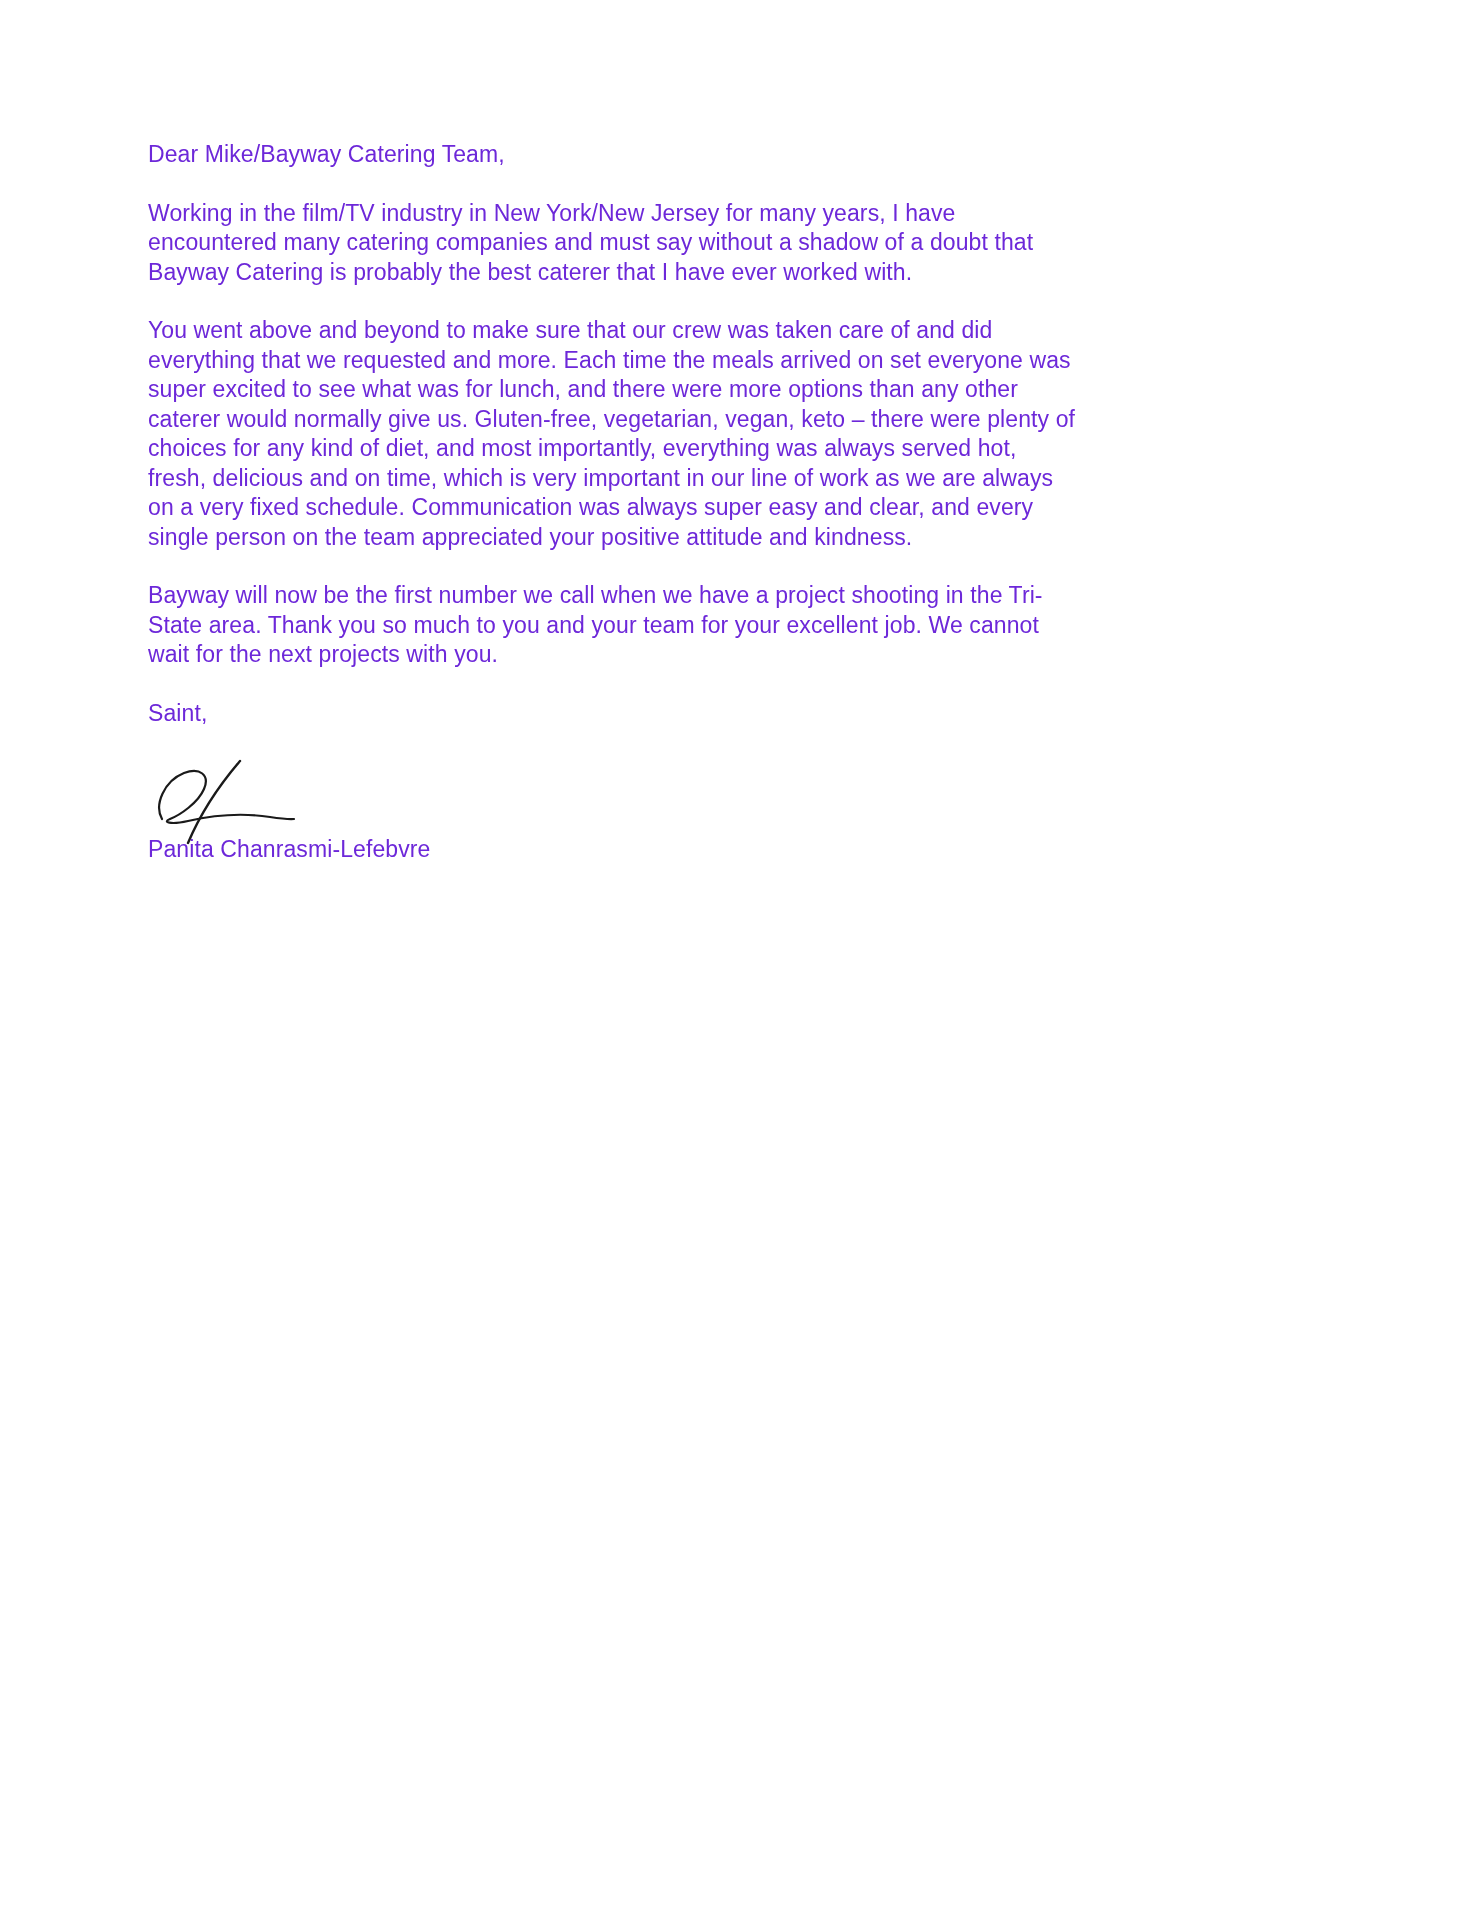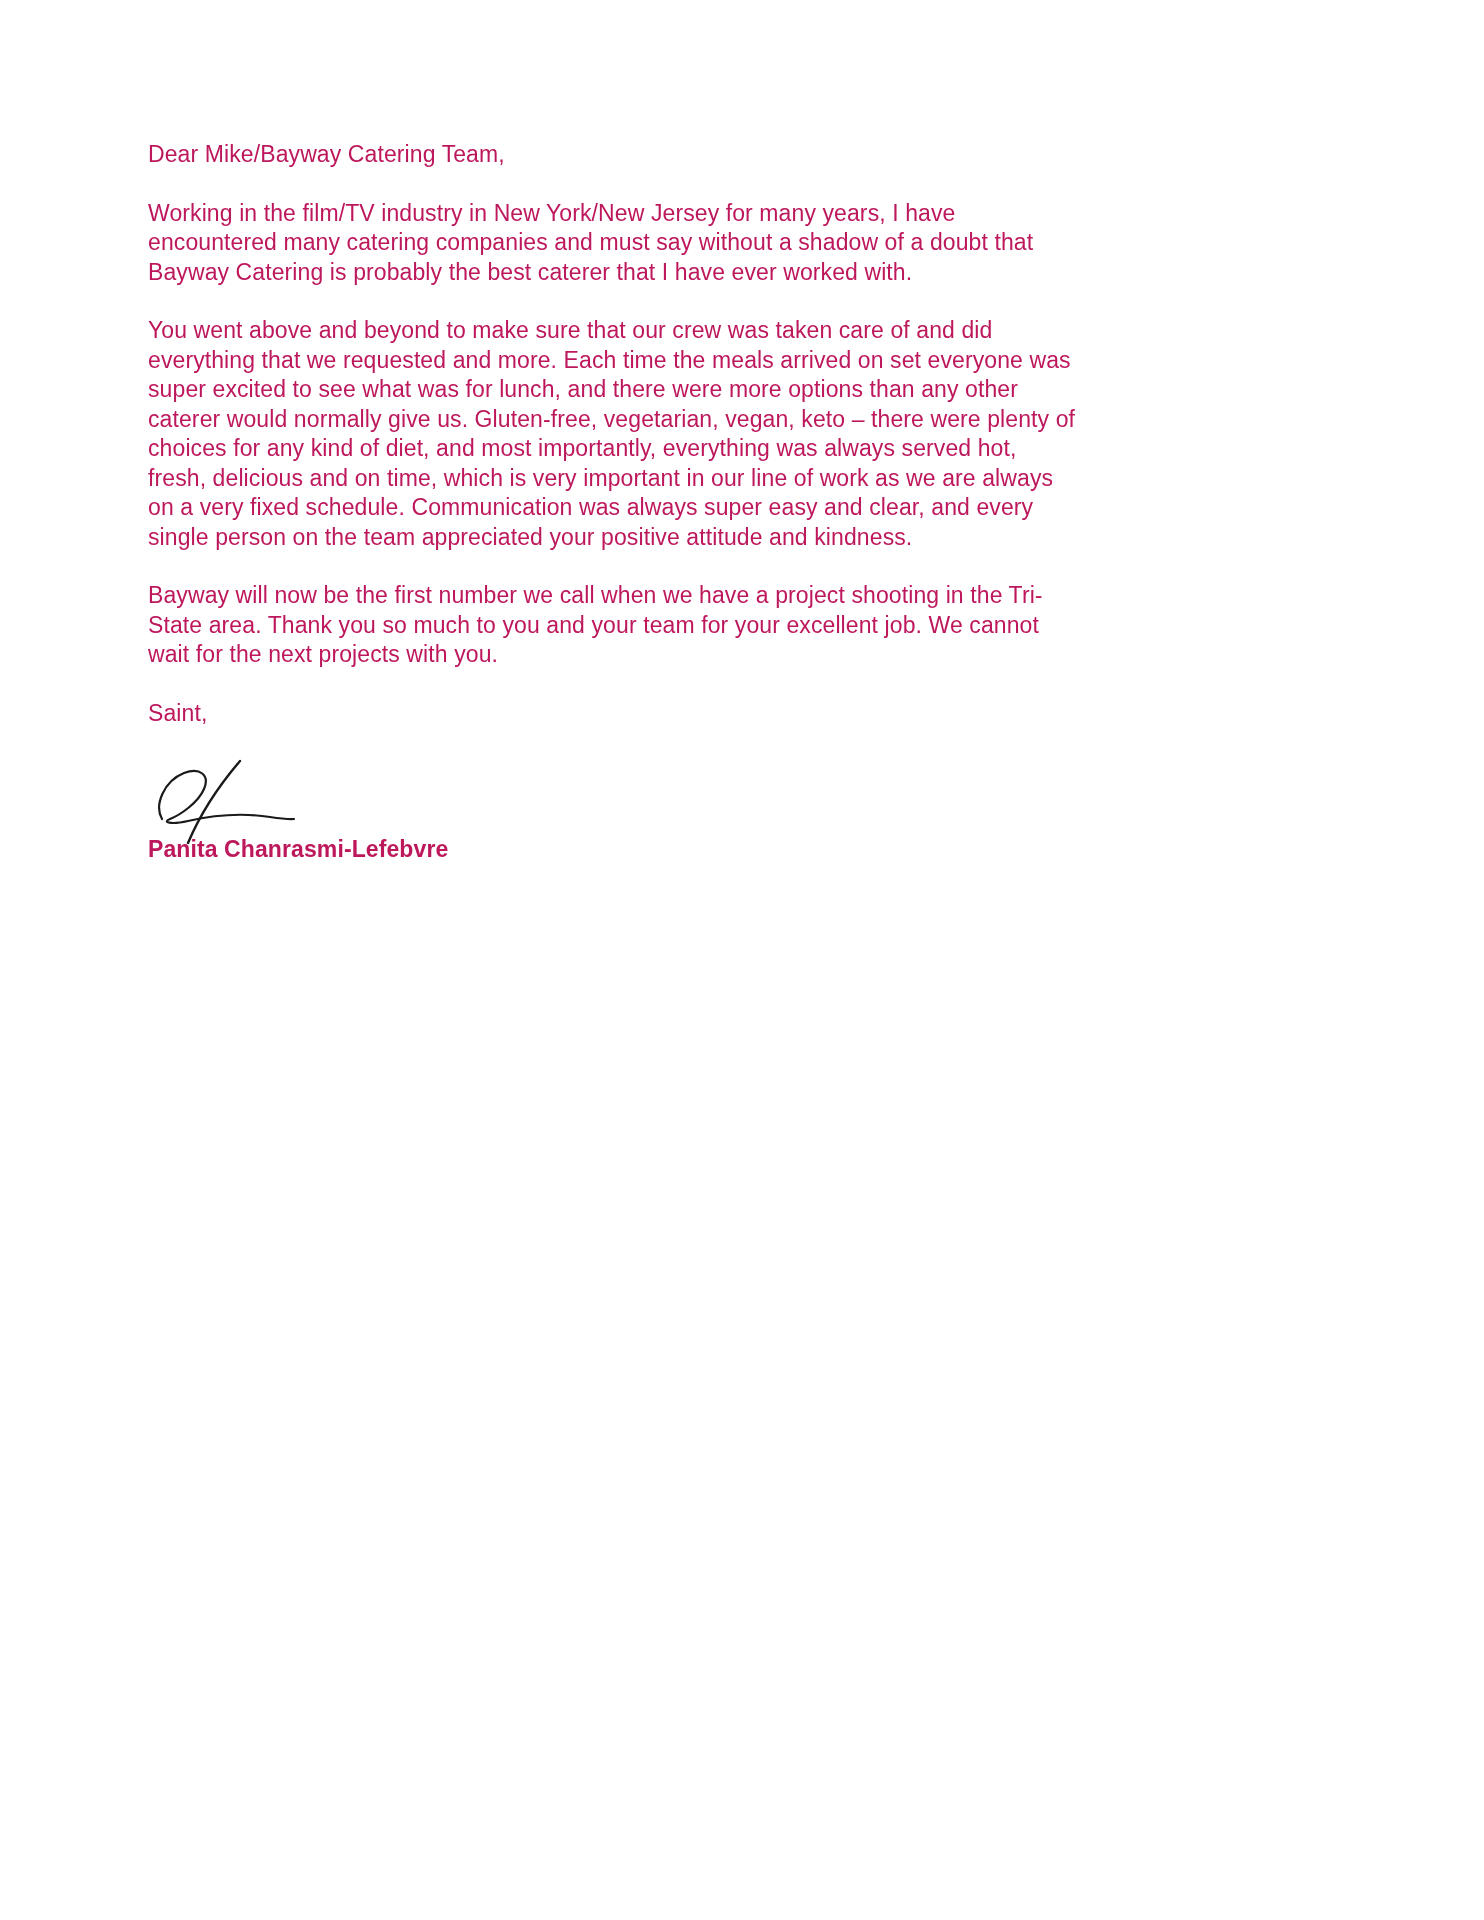--- a/index.html
+++ b/index.html
@@ -7,38 +7,37 @@
     padding: 0;
     background: #ffffff;
   }
   .page {
     position: relative;
     width: 1456px;
     height: 1920px;
     background: #ffffff;
     box-sizing: border-box;
     font-family: "Liberation Sans", "DejaVu Sans", sans-serif;
-    color: #be185d;
+    color: #6d28d9;
     overflow: hidden;
   }
   .content {
     position: absolute;
     top: 140px;
     left: 148px;
     width: 932px;
   }
   .content p {
     margin: 0 0 29px 0;
     font-size: 23px;
     line-height: 29.5px;
     letter-spacing: 0.1px;
   }
   .content p.tight {
     margin-bottom: 0;
-    font-weight: bold;
   }
   .signature-block {
     margin-top: 10px;
     margin-bottom: -14px;
     height: 92px;
   }
   .signature-block svg {
     display: block;
   }
 </style>

